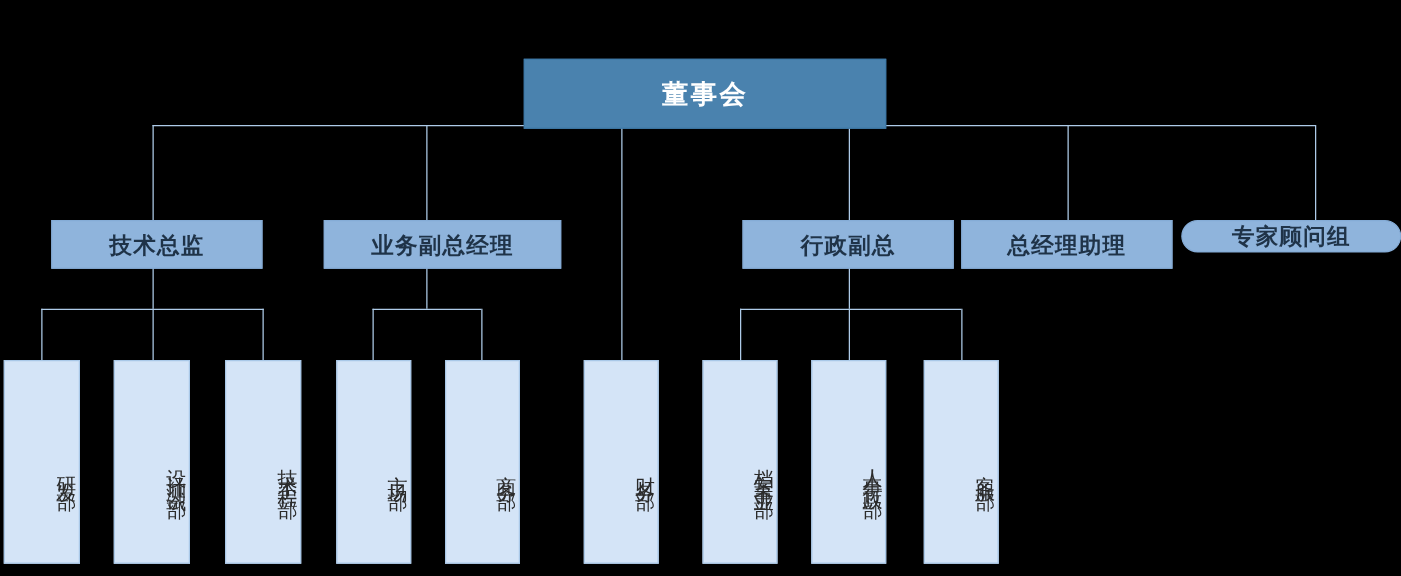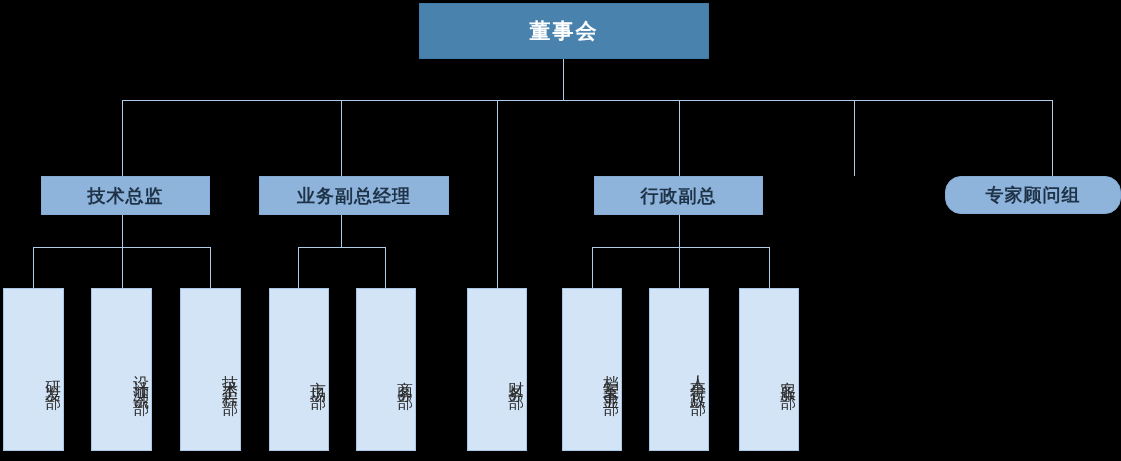--- a/index.html
+++ b/index.html
@@ -1,19 +1,19 @@
 <!DOCTYPE html>
 <html><head>
 <meta charset="utf-8">
 <style>
   html,body{margin:0;padding:0;background:#000;}
   #stage{position:relative;width:1121px;height:461px;background:#000;overflow:hidden;
          font-family:"DejaVu Sans","Liberation Sans",sans-serif;}
   .box{position:absolute;box-sizing:border-box;display:flex;align-items:center;justify-content:center;}
-  .lv1{background:#4a82ae;border:1px solid #3f7aa8;color:#ffffff;font-weight:bold;font-size:21px;letter-spacing:2px;}
+  .lv1{background:#4a82ae;border:1px solid #3f7aa8;color:#ffffff;font-weight:bold;font-size:21px;letter-spacing:2px;margin-top:44px;}
   .lv2{background:#8fb4dc;border:1px solid #85acd6;color:#1f3348;font-weight:bold;font-size:18px;letter-spacing:1px;}
   .lv3{background:#d4e4f7;border:1px solid #a9c8e8;color:#2b2b2b;font-size:16px;
        writing-mode:vertical-rl;text-orientation:upright;letter-spacing:6px;align-items:flex-start;padding-top:14px;}
   .ln{position:absolute;background:#aecbe8;}
   .vln{width:1px;}
   .hln{height:1px;}
 </style>
 </head>
 <body>
 
@@ -44,21 +44,22 @@
   <div class="ln hln" style="left:592px;top:247px;width:177px;height:1px;"></div>
   <div class="ln vln" style="left:592px;top:247px;width:1px;height:41px;"></div>
   <div class="ln vln" style="left:679px;top:247px;width:1px;height:41px;"></div>
   <div class="ln vln" style="left:769px;top:247px;width:1px;height:41px;"></div>
 
   <div class="box lv1" style="left:419px;top:3px;width:290px;height:56px;">董事会</div>
 
   <div class="box lv2" style="left:41px;top:176px;width:169px;height:39px;">技术总监</div>
   <div class="box lv2" style="left:259px;top:176px;width:190px;height:39px;">业务副总经理</div>
   <div class="box lv2" style="left:594px;top:176px;width:169px;height:39px;">行政副总</div>
-  <div class="box lv2" style="left:945px;top:176px;width:176px;height:38px;border-radius:16px;">专家顾问组</div>
+  <div class="box lv2" style="left:769px;top:176px;width:169px;height:39px;">总经理助理</div>
+  <div class="box lv2" style="left:945px;top:176px;width:176px;height:26px;border-radius:16px;">专家顾问组</div>
 
   <div class="box lv3" style="left:3px;top:288px;width:61px;height:163px;">研发部</div>
   <div class="box lv3" style="left:91px;top:288px;width:61px;height:163px;">设计测试部</div>
   <div class="box lv3" style="left:180px;top:288px;width:61px;height:163px;">技术工程部</div>
 
   <div class="box lv3" style="left:269px;top:288px;width:60px;height:163px;">市场部</div>
   <div class="box lv3" style="left:356px;top:288px;width:60px;height:163px;">商务部</div>
 
   <div class="box lv3" style="left:467px;top:288px;width:60px;height:163px;">财务部</div>
 

